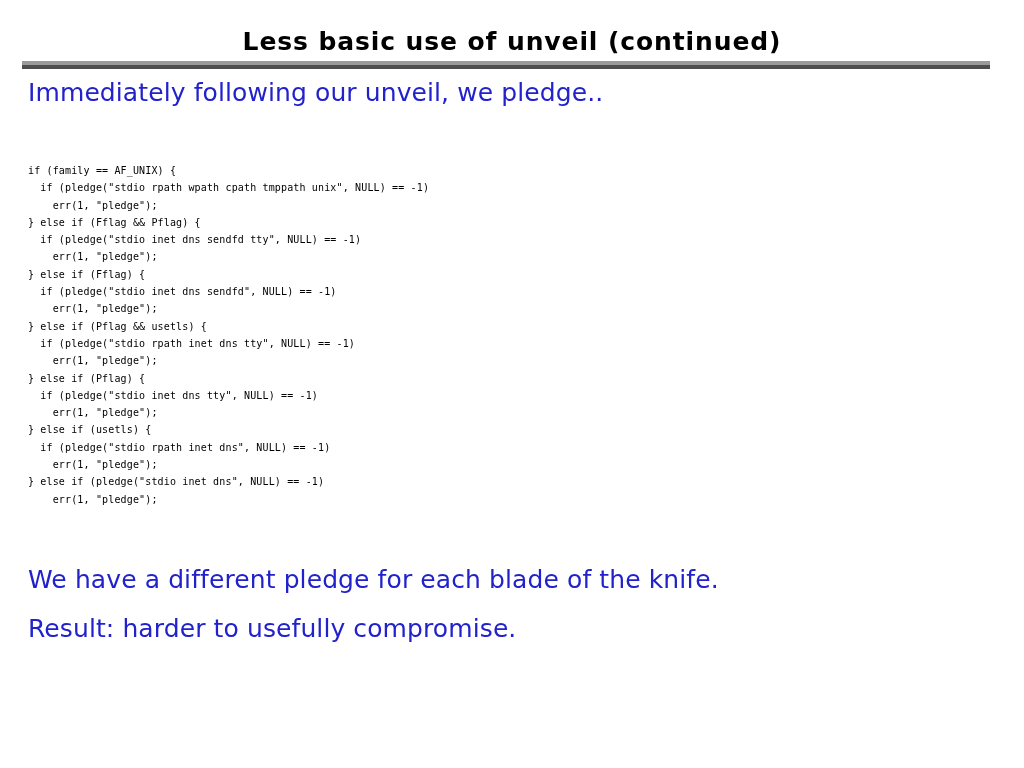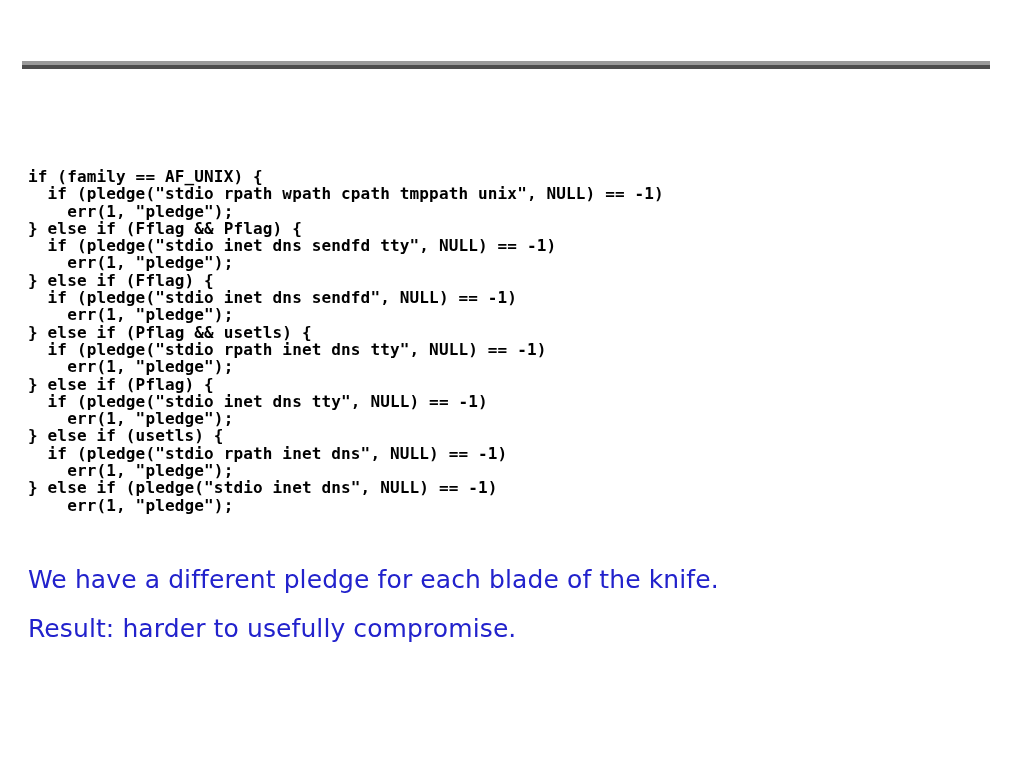--- a/index.html
+++ b/index.html
@@ -71,43 +71,45 @@
   .blue-lead   { top: 78px; }
   .blue-mid    { top: 536px; margin-top: 29px; }
   .blue-result { top: 614px; }
 
   
   .code-block {
     position: absolute;
     top: 152px;
     left: 28px;
     font-family: "DejaVu Sans Mono", "Liberation Mono", monospace;
-    font-size: 16px;
-    font-weight: bold;
+    font-size: 10px;
+    font-weight: normal;
     color: #000000;
     line-height: 17.3px;
     white-space: pre;
     letter-spacing: 0.15px;
   }
   .code-line {
     white-space: pre;
     height: 17.3px;
   }
 </style>
 </head>
 <body>
 
 <div class="slide">
 
+  <div class="slide-title">Less basic use of unveil (continued)</div>
 
   <div class="title-rule">
     <div class="rule-top"></div>
     <div class="rule-bottom"></div>
   </div>
 
+  <div class="blue-line blue-lead">Immediately following our unveil, we pledge..</div>
 
   <pre class="code-block" id="code-block"><div class="code-line">if (family == AF_UNIX) {</div><div class="code-line">  if (pledge("stdio rpath wpath cpath tmppath unix", NULL) == -1)</div><div class="code-line">    err(1, "pledge");</div><div class="code-line">} else if (Fflag &amp;&amp; Pflag) {</div><div class="code-line">  if (pledge("stdio inet dns sendfd tty", NULL) == -1)</div><div class="code-line">    err(1, "pledge");</div><div class="code-line">} else if (Fflag) {</div><div class="code-line">  if (pledge("stdio inet dns sendfd", NULL) == -1)</div><div class="code-line">    err(1, "pledge");</div><div class="code-line">} else if (Pflag &amp;&amp; usetls) {</div><div class="code-line">  if (pledge("stdio rpath inet dns tty", NULL) == -1)</div><div class="code-line">    err(1, "pledge");</div><div class="code-line">} else if (Pflag) {</div><div class="code-line">  if (pledge("stdio inet dns tty", NULL) == -1)</div><div class="code-line">    err(1, "pledge");</div><div class="code-line">} else if (usetls) {</div><div class="code-line">  if (pledge("stdio rpath inet dns", NULL) == -1)</div><div class="code-line">    err(1, "pledge");</div><div class="code-line">} else if (pledge("stdio inet dns", NULL) == -1)</div><div class="code-line">    err(1, "pledge");</div></pre>
 
   <div class="blue-line blue-mid">We have a different pledge for each blade of the knife.</div>
 
   <div class="blue-line blue-result">Result: harder to usefully compromise.</div>
 
 </div>
 
 </body></html>

